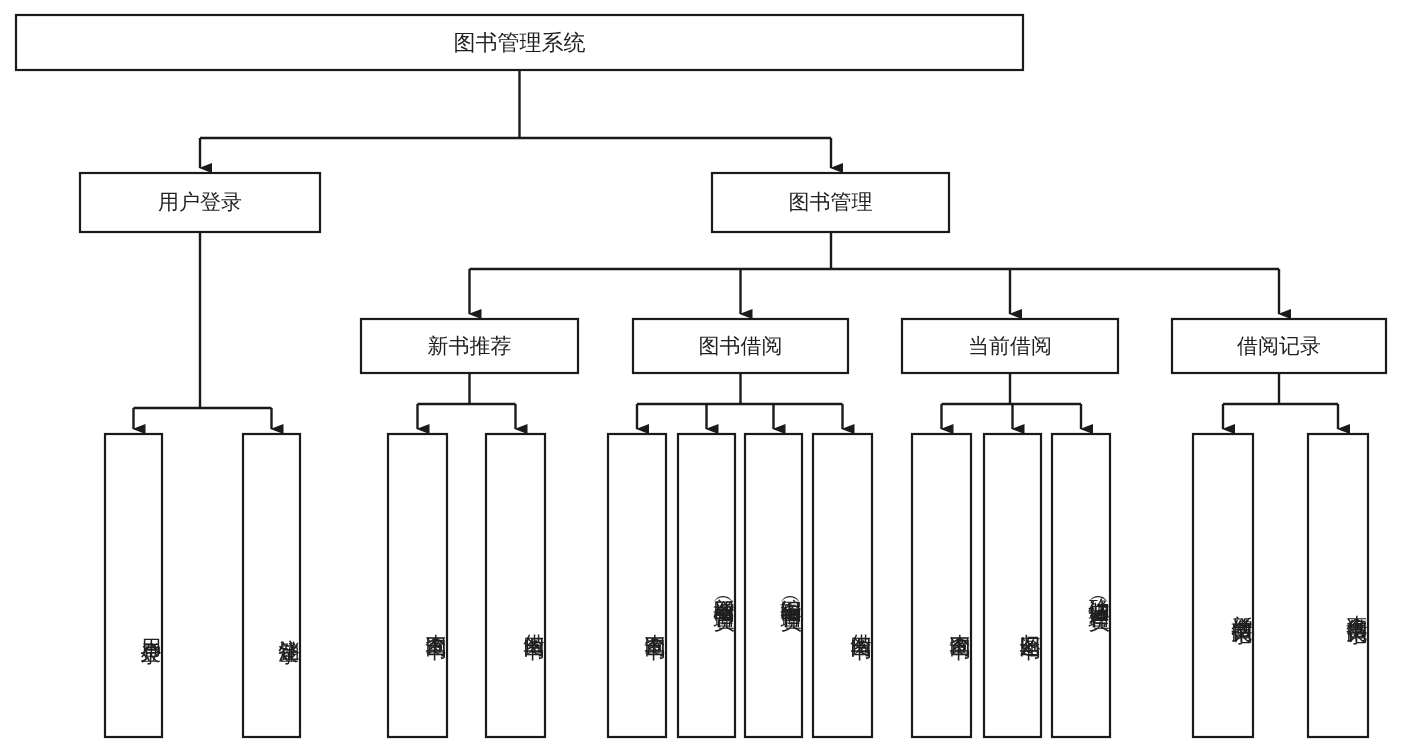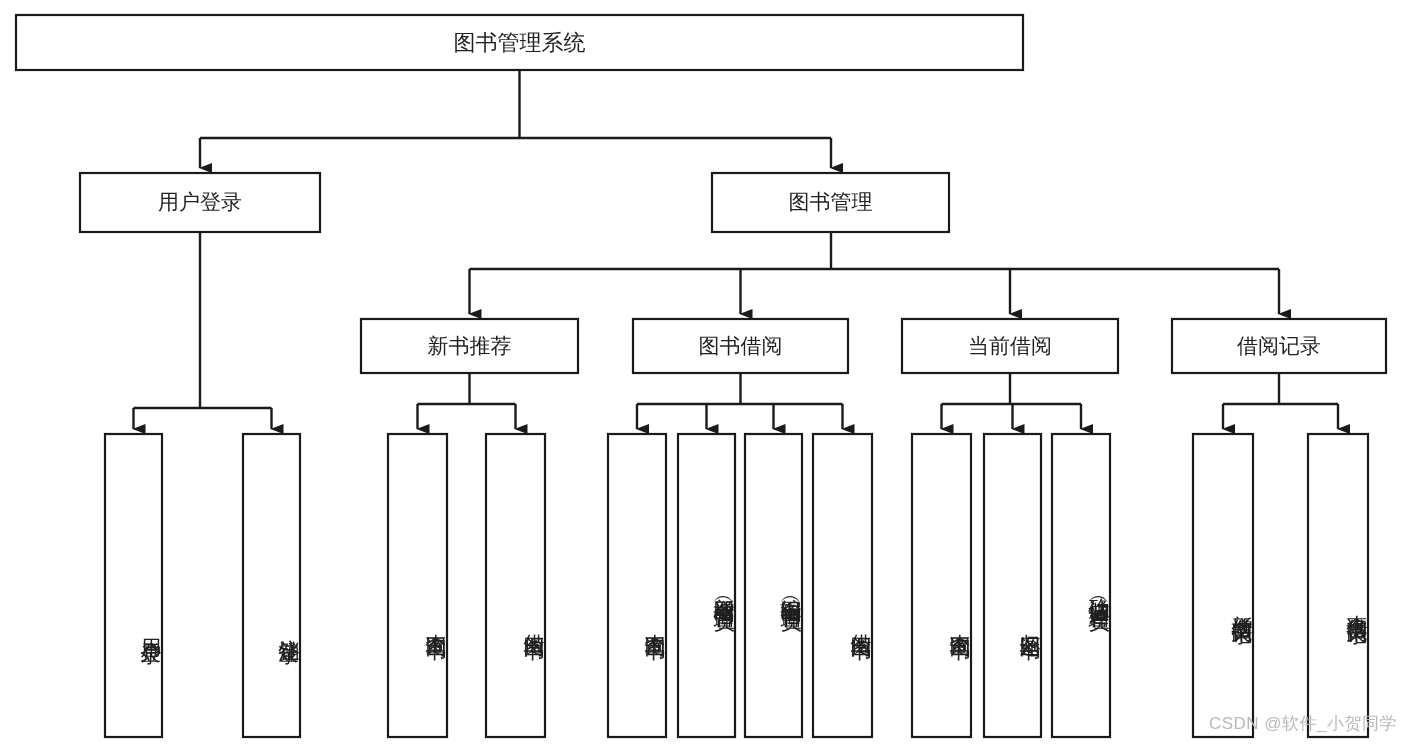--- a/index.html
+++ b/index.html
@@ -197,15 +197,14 @@
   <div class="leaf-label" style="left:608px; top:505px; width:58px; height:232px;">查询图书</div>
   <div class="leaf-label" style="left:678px; top:442px; width:57px; height:295px;">新增图书（管理员）</div>
   <div class="leaf-label" style="left:745px; top:442px; width:57px; height:295px;">编辑图书（管理员）</div>
   <div class="leaf-label" style="left:813px; top:505px; width:59px; height:232px;">借阅图书</div>
   <div class="leaf-label" style="left:912px; top:505px; width:59px; height:232px;">查询图书</div>
   <div class="leaf-label" style="left:984px; top:505px; width:57px; height:232px;">归还图书</div>
   <div class="leaf-label" style="left:1052px; top:442px; width:58px; height:295px;">确认归还（管理员）</div>
   <div class="leaf-label" style="left:1193px; top:470px; width:60px; height:267px;">新增借阅记录</div>
   <div class="leaf-label" style="left:1308px; top:470px; width:60px; height:267px;">查询借阅记录</div>
 
-  <div class="watermark">CSDN @软件_小贺同学</div>
 
 </div>
 
 </body></html>

